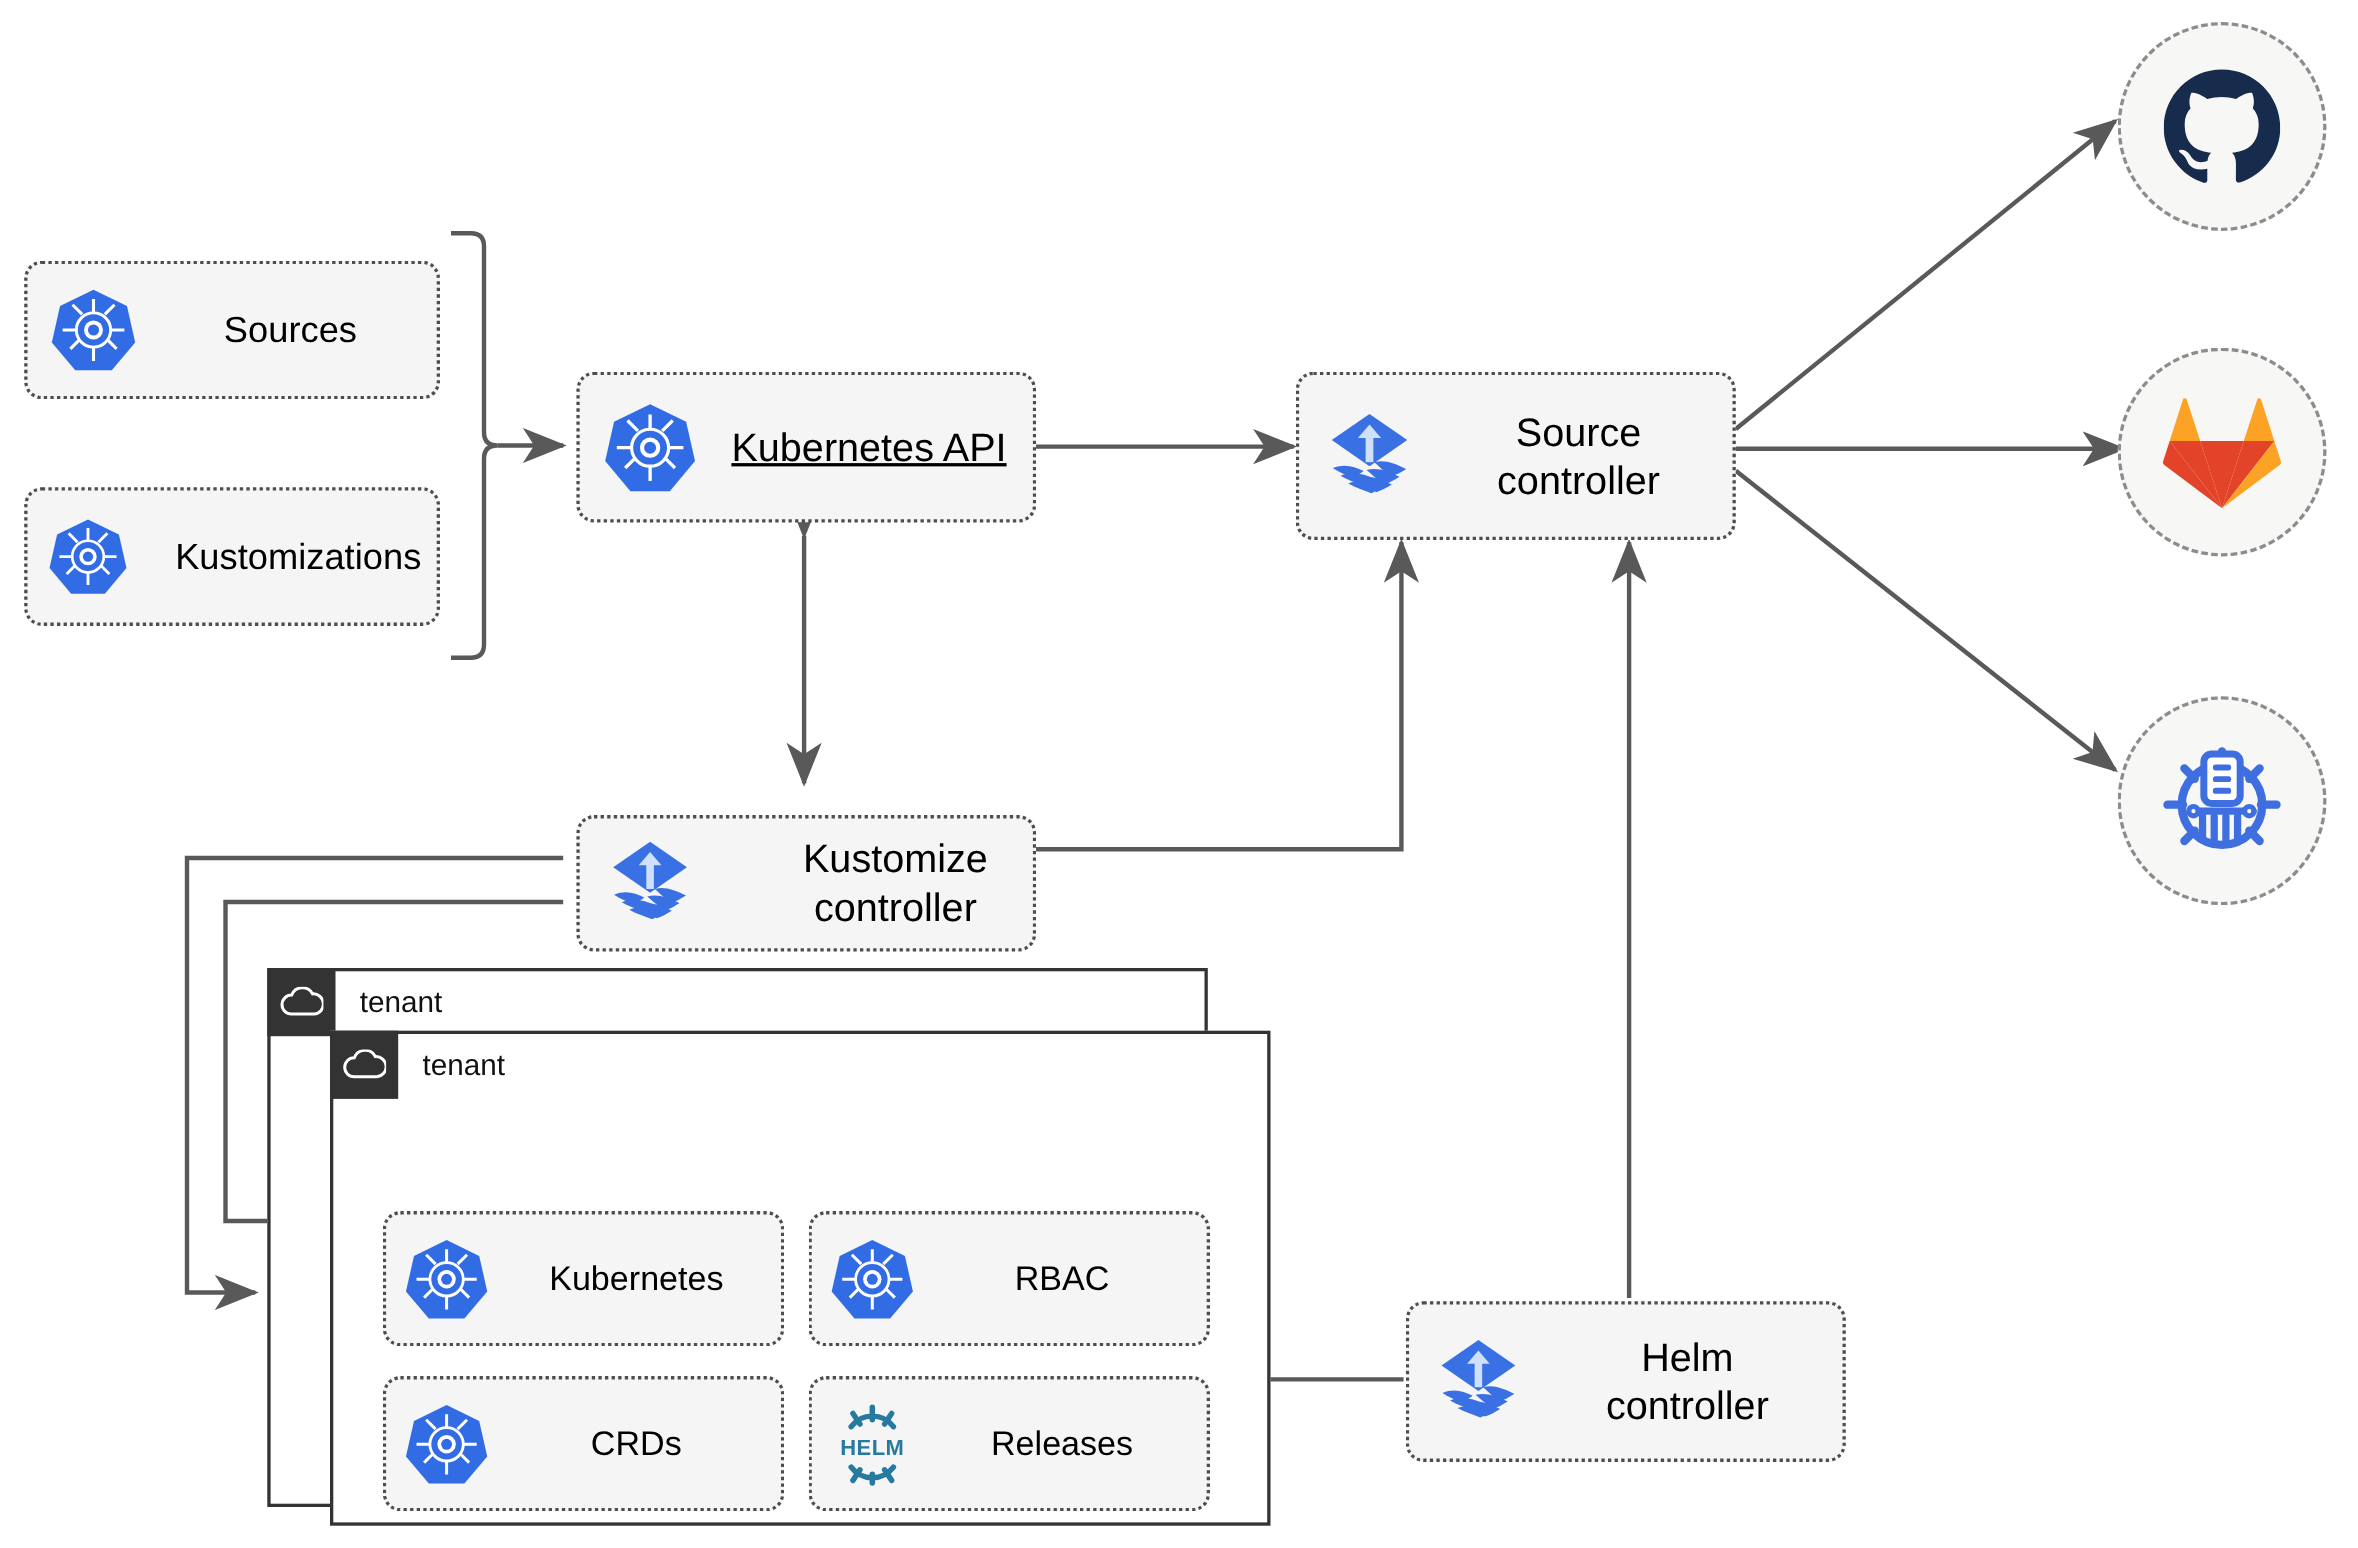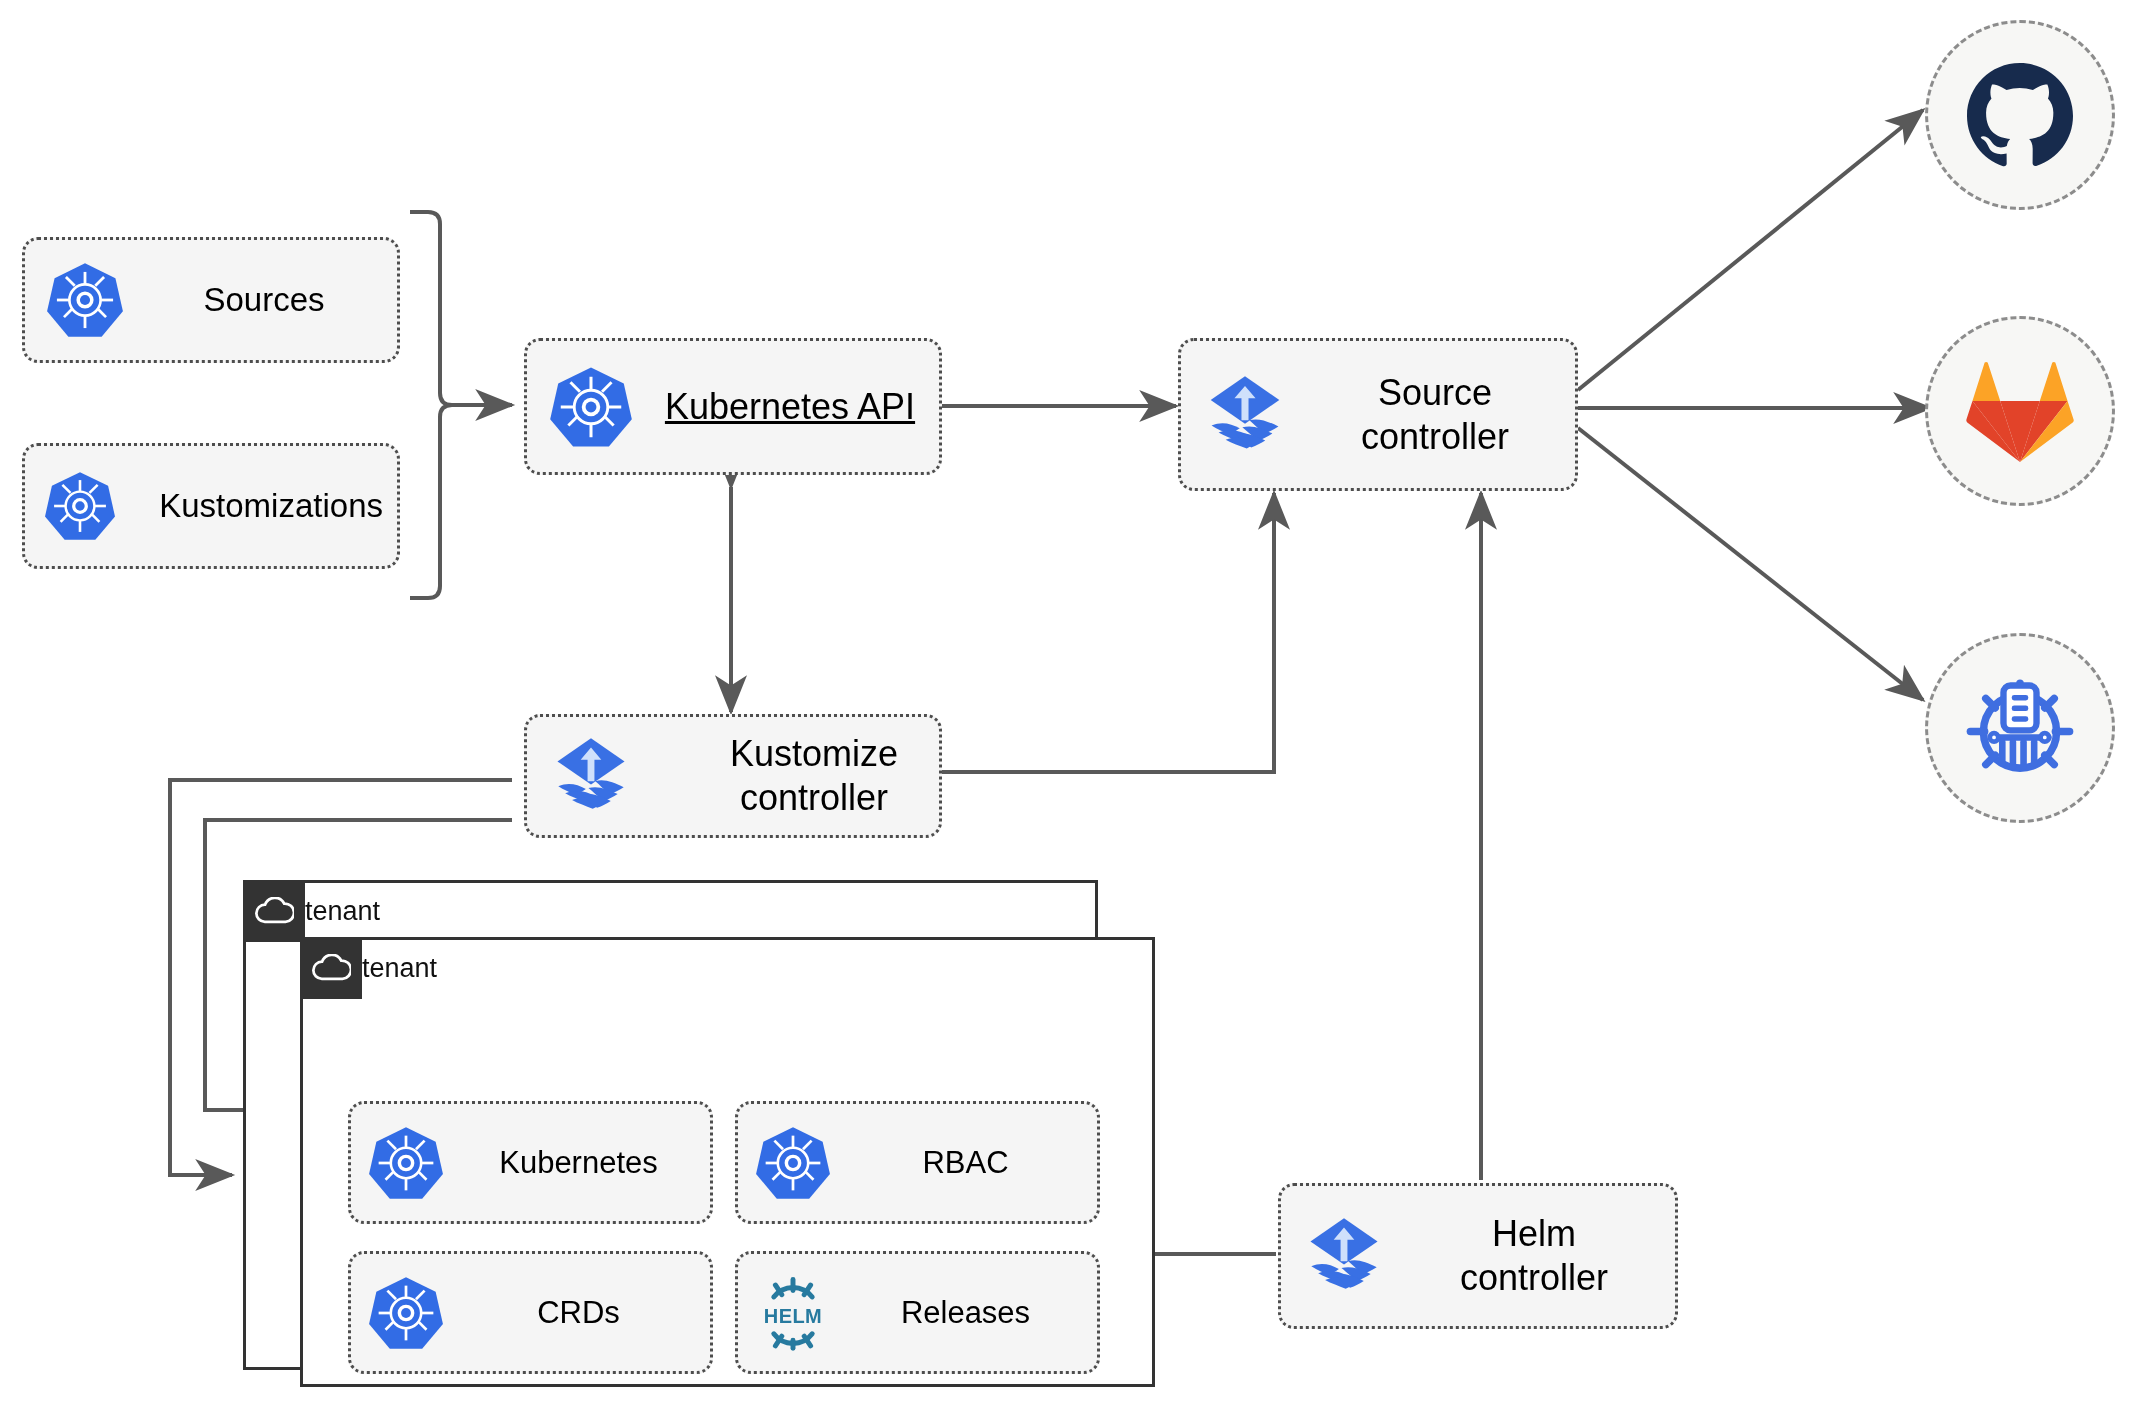--- a/index.html
+++ b/index.html
@@ -72,20 +72,21 @@
     align-items: center;
   }
   .tenant .hdr .cloudbox {
     width: 62px; height: 62px;
     background: #333333;
     display: flex;
     align-items: center;
     justify-content: center;
   }
   .tenant .hdr .tname {
+    padding-left: 22px;
     font-size: 27px;
     color: #111111;
     white-space: nowrap;
   }
   .k8s-svg, .flux-svg { display: block; }
 </style>
 </head>
 <body>
 
 <div id="canvas">
@@ -208,21 +209,21 @@
           <path d="M55 56 C65 53 76 57 88 63 C83 66 78 69 72 71 C65 66 60 60 55 56 Z"></path>
           <path d="M47 64 C58 61 69 65 81 71 C76 74 71 77 65 79 C58 74 52 68 47 64 Z"></path>
           <path d="M39 72 C50 69 61 73 73 79 C68 82 63 85 57 87 C50 82 44 76 39 72 Z"></path>
         </g>
       </svg>
     </span>
     <span class="lbl" style="font-size:36px;">Source
 controller</span>
   </div>
 
-  <div class="node" style="left:524px; top:714px; width:418px; height:124px;gap:48px;">
+  <div class="node" style="left:524px; top:741px; width:418px; height:124px;gap:48px;">
     <span class="ico" style="width:128px;">
       <svg class="flux-svg" width="86" height="86" viewBox="0 0 100 100">
         <path fill="#3970e4" d="M50 6 L89 33 L50 60 L11 33 Z"></path>
         <path fill="#cfe0fb" d="M50 17 L62 31 L54 31 L54 56 L46 56 L46 31 L38 31 Z"></path>
         <g fill="#3970e4">
           <path d="M12 62 C24 57 34 60 44 65 C40 68 36 70 32 72 C25 69 18 66 12 62 Z"></path>
           <path d="M20 70 C33 65 44 68 55 73 C51 76 47 78 43 80 C35 77 27 74 20 70 Z"></path>
           <path d="M28 78 C41 73 53 76 64 81 C60 84 56 86 52 88 C44 85 35 82 28 78 Z"></path>
           <path d="M55 56 C65 53 76 57 88 63 C83 66 78 69 72 71 C65 66 60 60 55 56 Z"></path>
           <path d="M47 64 C58 61 69 65 81 71 C76 74 71 77 65 79 C58 74 52 68 47 64 Z"></path>

